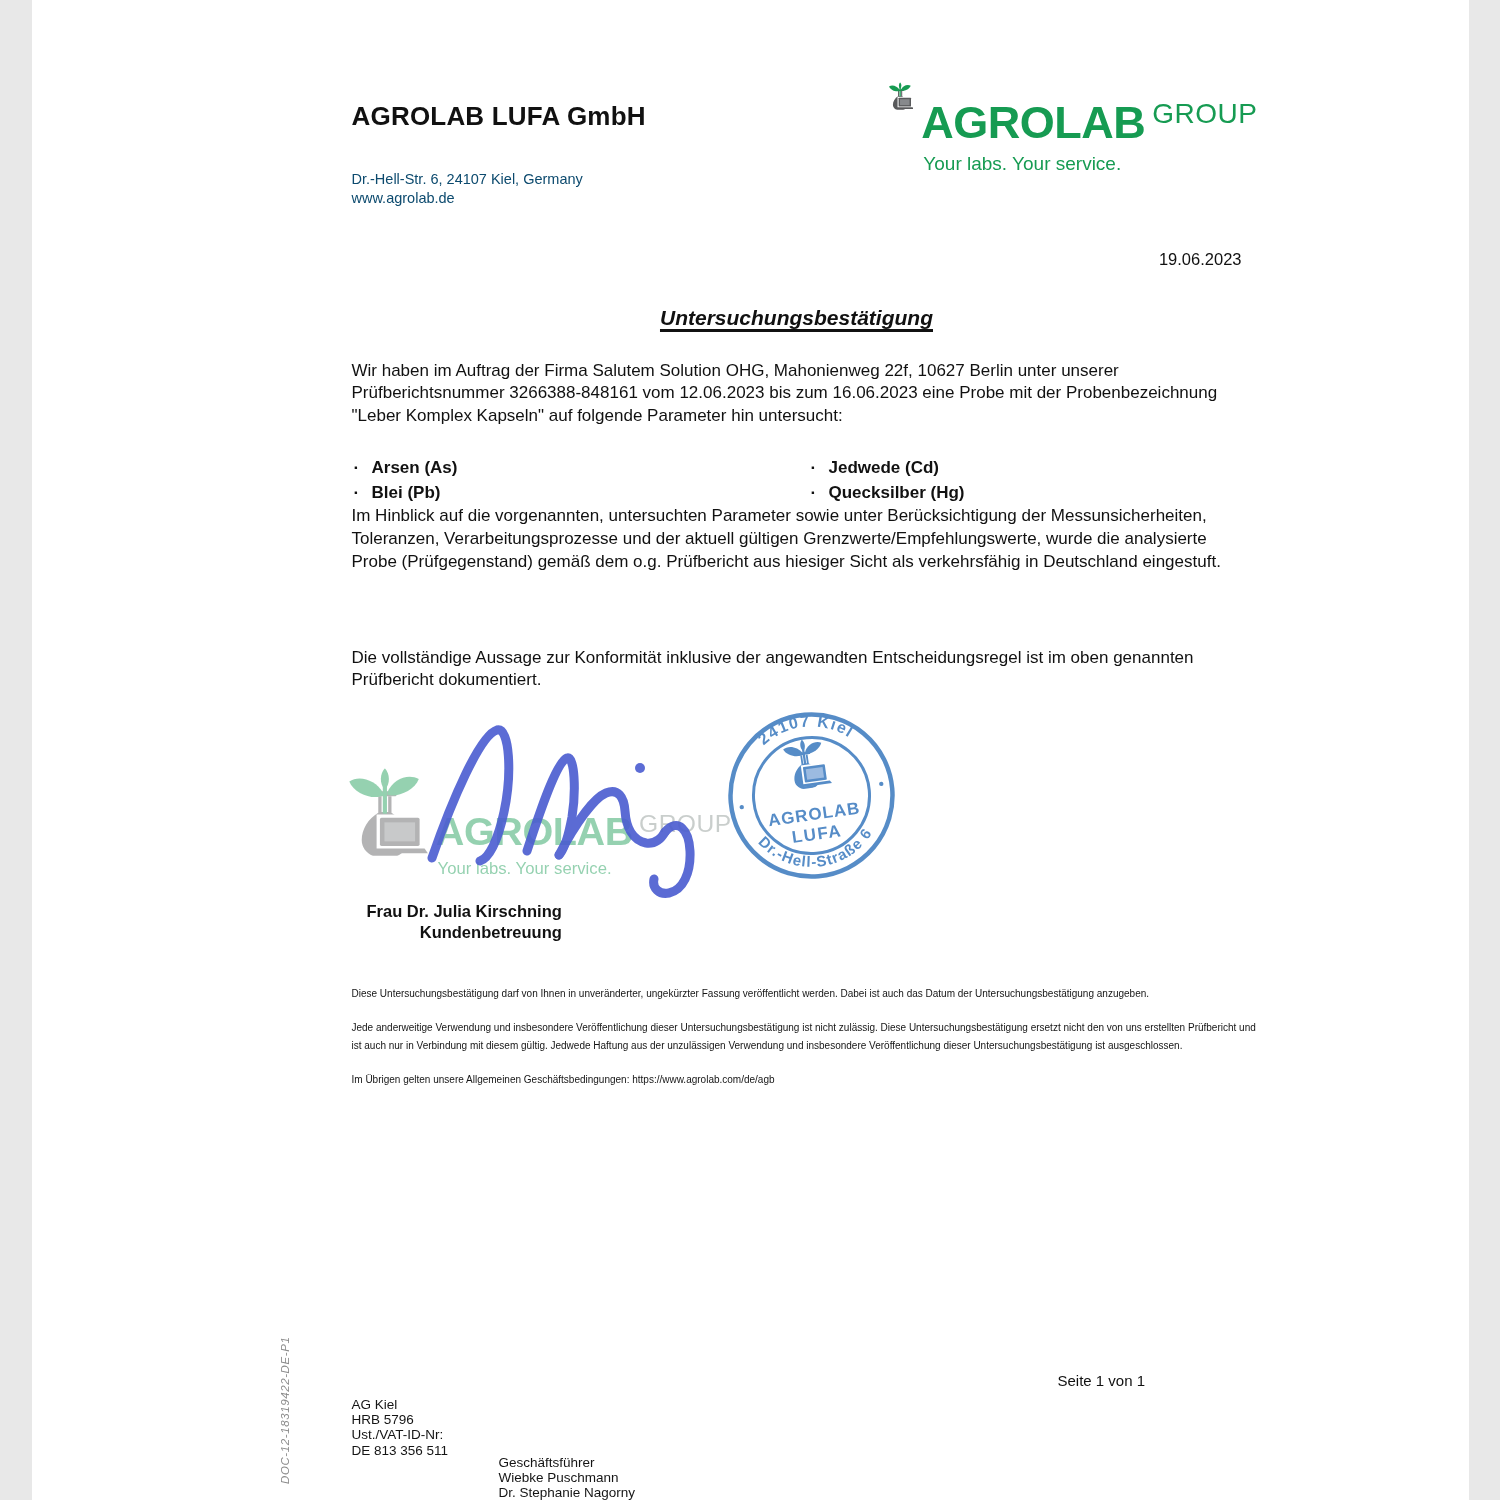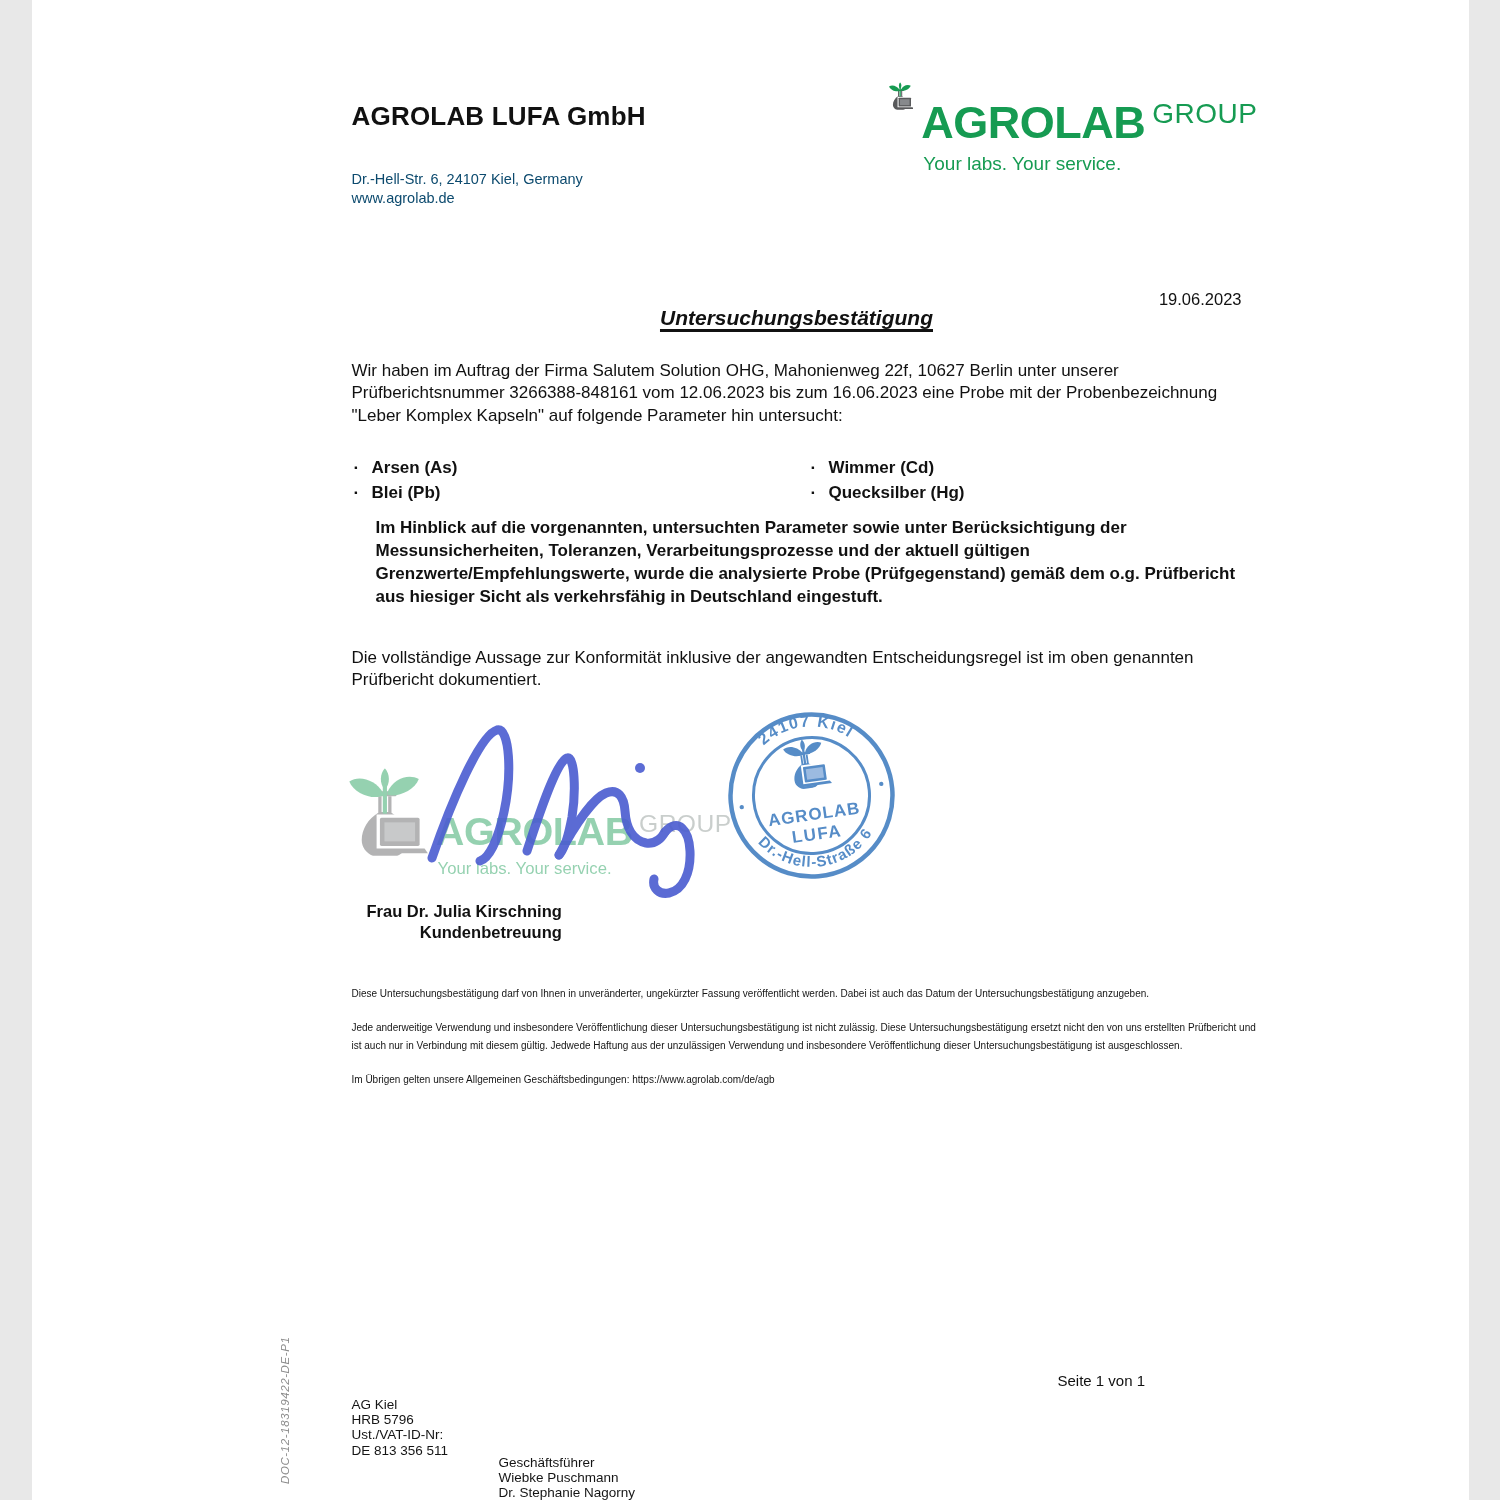--- a/index.html
+++ b/index.html
@@ -18,28 +18,28 @@
   .logo{display:flex;align-items:flex-start;}
   .logo-header{left:856px;top:46px;width:370px;height:135px;}
   .logo-icon{display:block;}
   .logo-words{display:flex;align-items:flex-start;line-height:1;}
   .brand-text{font-weight:bold;font-size:45px;letter-spacing:-0.5px;color:var(--ag-green);line-height:1;}
   .group-text{font-size:28px;color:var(--ag-green);margin-left:7px;margin-top:0px;letter-spacing:0.5px;line-height:1;}
   .tagline-text{font-size:19px;color:var(--ag-green);margin-top:8px;margin-left:2px;}
   .logo-textcol{margin-left:8px;margin-top:54px;}
 
   
-  .date{left:1000px;top:250px;width:210px;text-align:right;font-size:16.5px;margin-top:40px;}
+  .date{left:1000px;top:250px;width:210px;text-align:right;font-size:16.5px;}
   .doc-title{left:320px;top:306px;width:890px;text-align:center;font-size:21px;font-weight:bold;
              text-decoration:underline;text-decoration-thickness:2.5px;text-underline-offset:4px;font-style:italic;}
 
   
   .para{left:320px;width:890px;font-size:17px;line-height:22.4px;}
   .intro{top:360px;}
-  .assessment{top:516px;font-weight:bold;line-height:23px;margin-left:24px;}
+  .assessment{top:504px;font-weight:normal;line-height:23px;}
   .conformity{top:647px;}
   .param-col{top:455px;font-size:17px;font-weight:bold;line-height:25px;}
   .param-col-left{left:322px;}
   .param-col-right{left:779px;}
   .param{display:flex;}
   .bullet{width:18px;}
 
   
   .watermark{left:314px;top:768px;opacity:0.45;transform:scale(0.88);transform-origin:top left;}
   .watermark .group-text{color:#8a9490;}
@@ -120,21 +120,21 @@
       <span>Arsen (As)</span>
     </div>
     <div class="param">
       <span class="bullet">·</span>
       <span>Blei (Pb)</span>
     </div>
   </div>
   <div class="abs param-col param-col-right">
     <div class="param">
       <span class="bullet">·</span>
-      <span>Wimmer (Cd)</span>
+      <span>Jedwede (Cd)</span>
     </div>
     <div class="param">
       <span class="bullet">·</span>
       <span>Quecksilber (Hg)</span>
     </div>
   </div>
 
   <div class="abs para assessment">Im Hinblick auf die vorgenannten, untersuchten Parameter sowie unter Berücksichtigung der Messunsicherheiten, Toleranzen, Verarbeitungsprozesse und der aktuell gültigen Grenzwerte/Empfehlungswerte, wurde die analysierte Probe (Prüfgegenstand) gemäß dem o.g. Prüfbericht aus hiesiger Sicht als verkehrsfähig in Deutschland eingestuft.</div>
   <div class="abs para conformity">Die vollständige Aussage zur Konformität inklusive der angewandten Entscheidungsregel ist im oben genannten Prüfbericht dokumentiert.</div>
 

